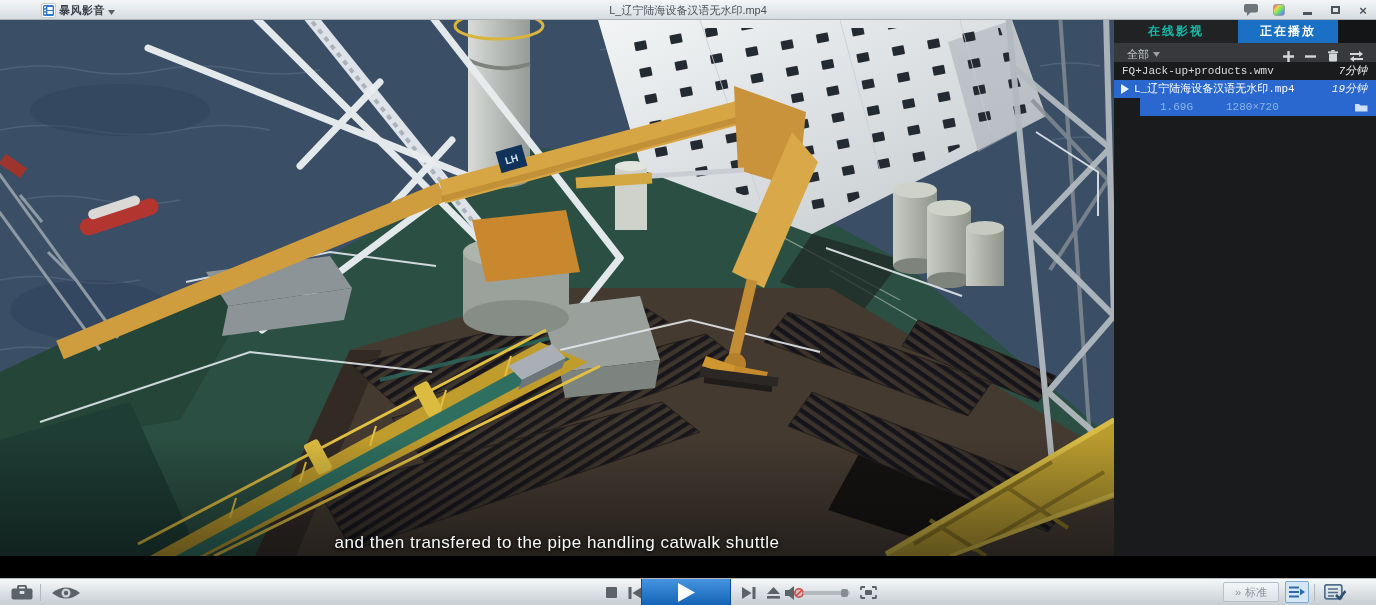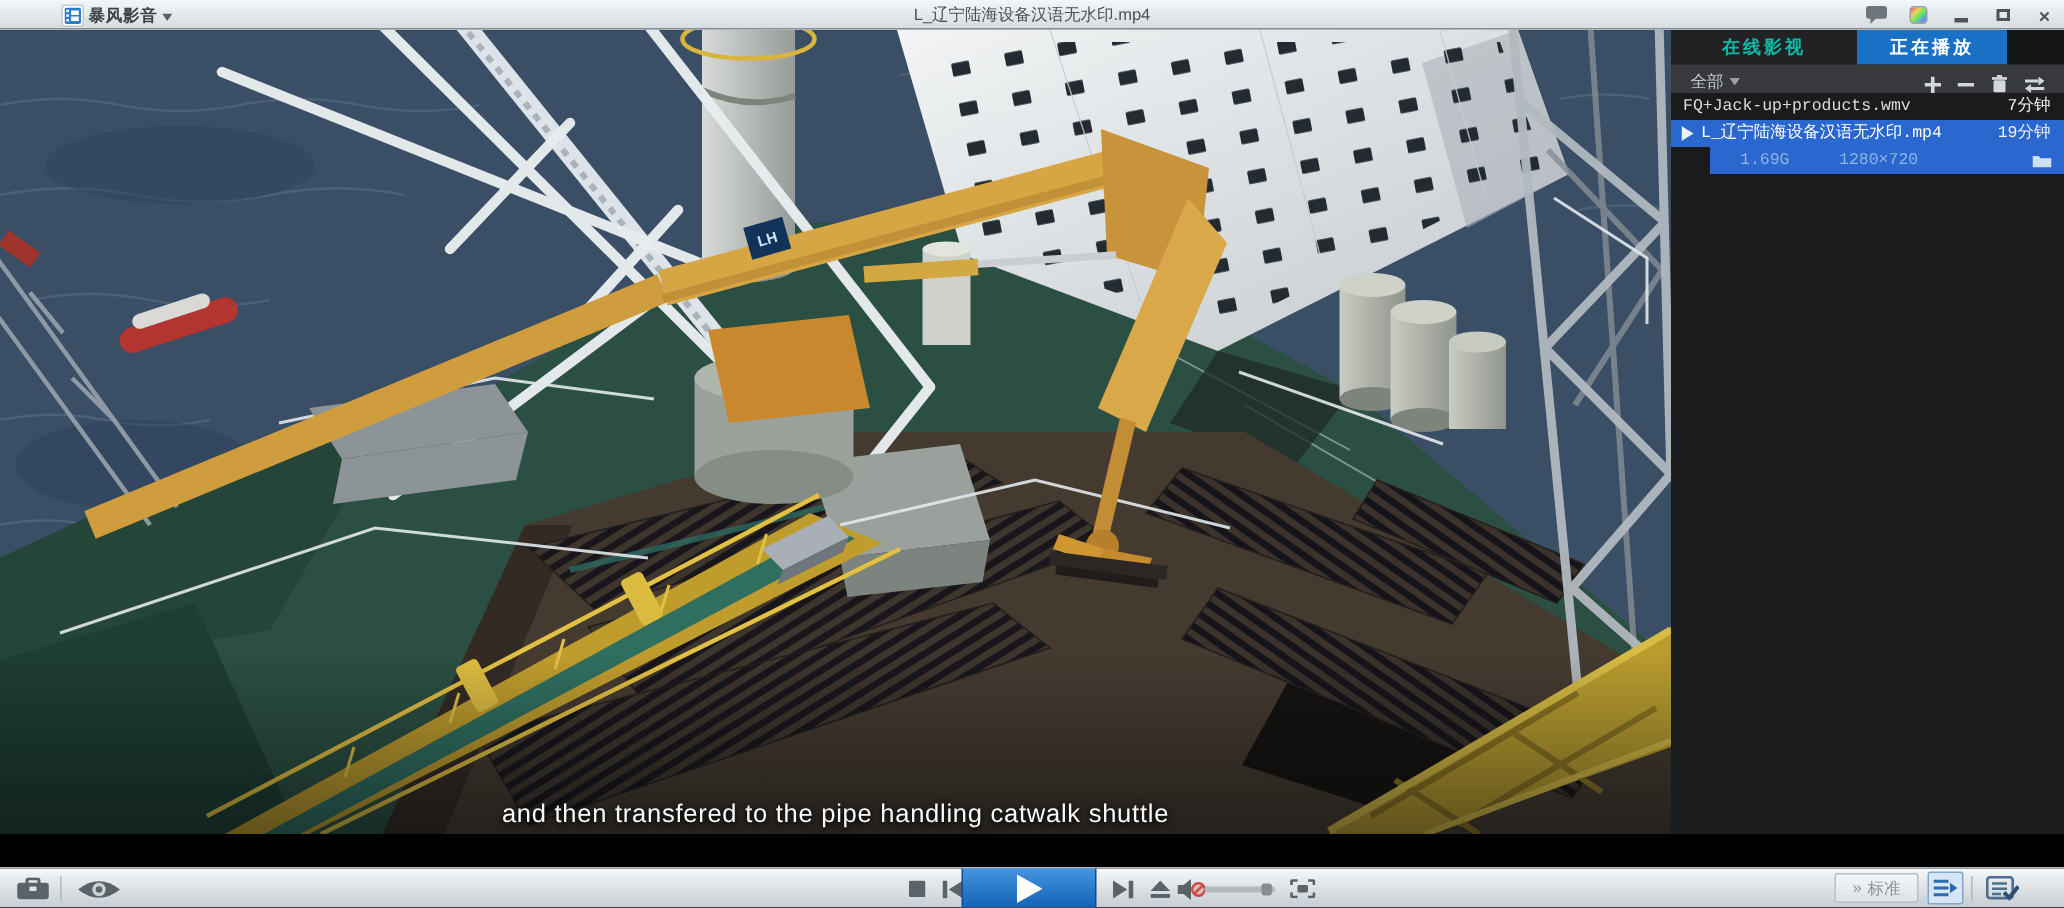--- a/index.html
+++ b/index.html
@@ -35,21 +35,21 @@
     color:#14b8a6; letter-spacing:2px; cursor:pointer; background:#202224; }
   .tab.active { background:#1a70c5; color:#fff; width:100px; }
   .pl-toolbar { position:absolute; top:23px; left:0; right:0; height:19px; background:#37393c;
     display:flex; align-items:flex-end; padding:0 13px; }
   .filter { display:flex; align-items:center; gap:4px; font-size:11px; color:#c3c7ca; cursor:pointer; }
   .tb-icons { margin-left:auto; display:flex; align-items:center; gap:11px; }
   .tb-icons svg { cursor:pointer; display:block; }
   .pl-row { position:absolute; left:0; right:0; height:18px; line-height:18px; font-size:11px; color:#d9dcde;
     font-family:"Liberation Mono",monospace; cursor:pointer; }
   .pl-row .nm { position:absolute; left:8px; top:0; white-space:nowrap; }
-  .pl-row .dur { position:absolute; right:9px; top:0; color:#f2f4f5; }
+  .pl-row .dur { position:absolute; right:9px; top:0; color:#f2f4f5;font-style:italic; }
   .pl-row.sel { background:#2a68cf; color:#fff; }
   .pl-row.sel .nm { left:20px; }
   .playing-tri { position:absolute; left:7px; top:4px; }
   .pl-sub .sz { position:absolute; left:20px; color:#8db4e4; }
   .pl-sub .res { position:absolute; left:86px; color:#8db4e4; }
   .pl-sub .fold { position:absolute; right:8px; top:4px; }
 
   
   .progress-row { position:absolute; top:556px; left:0; width:1376px; height:22px; background:#2b2d30; }
   .rew { position:absolute; left:6px; top:6px; cursor:pointer; }

